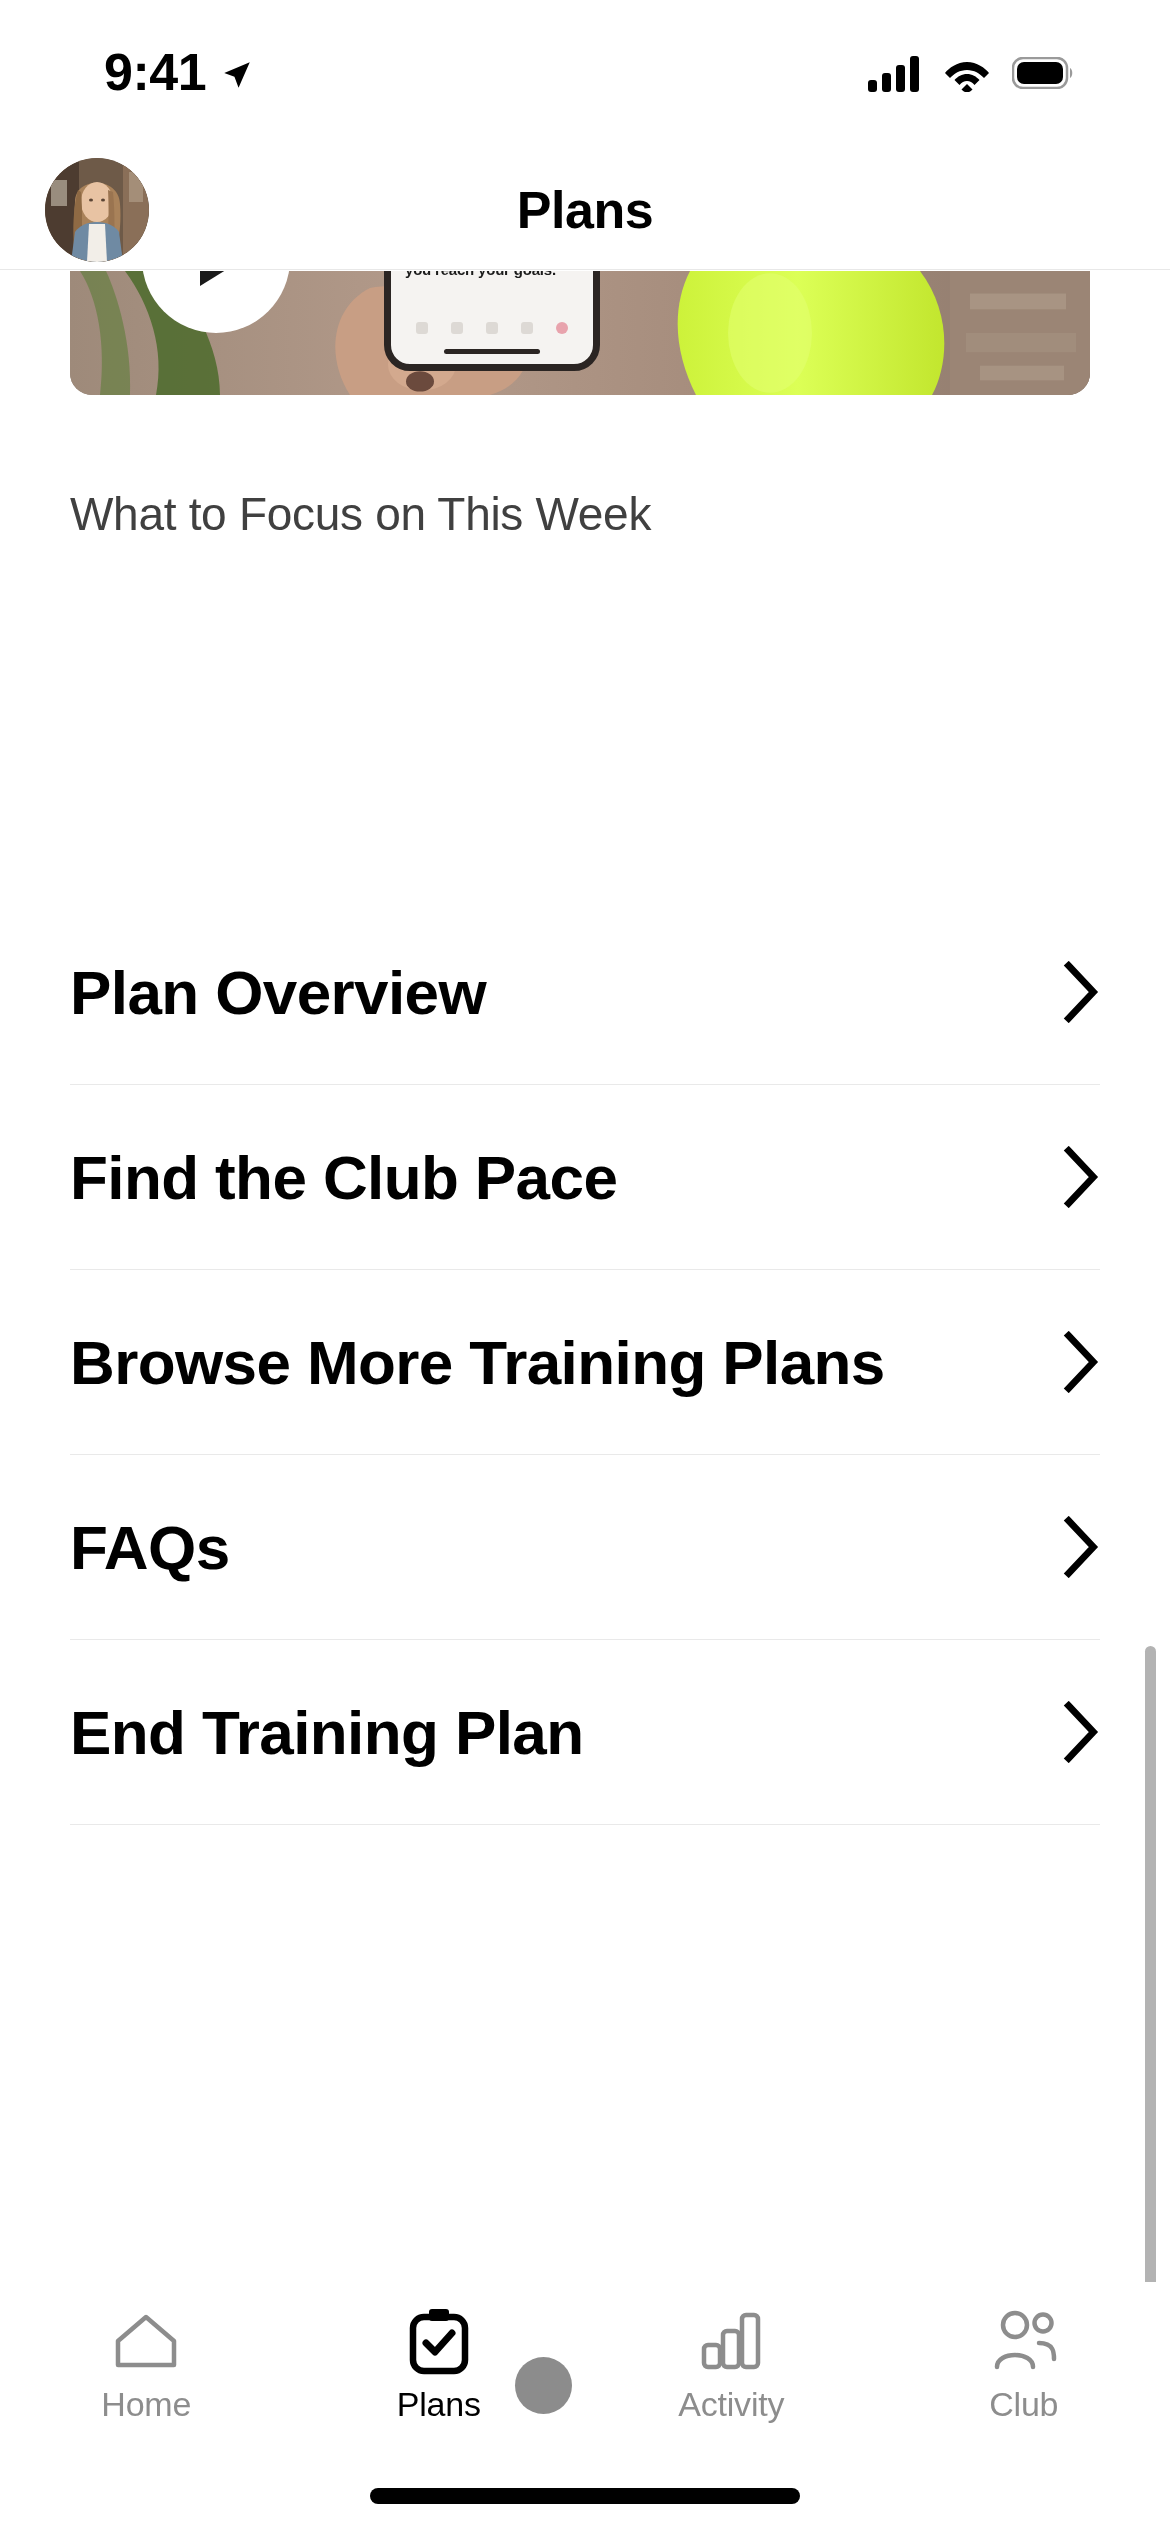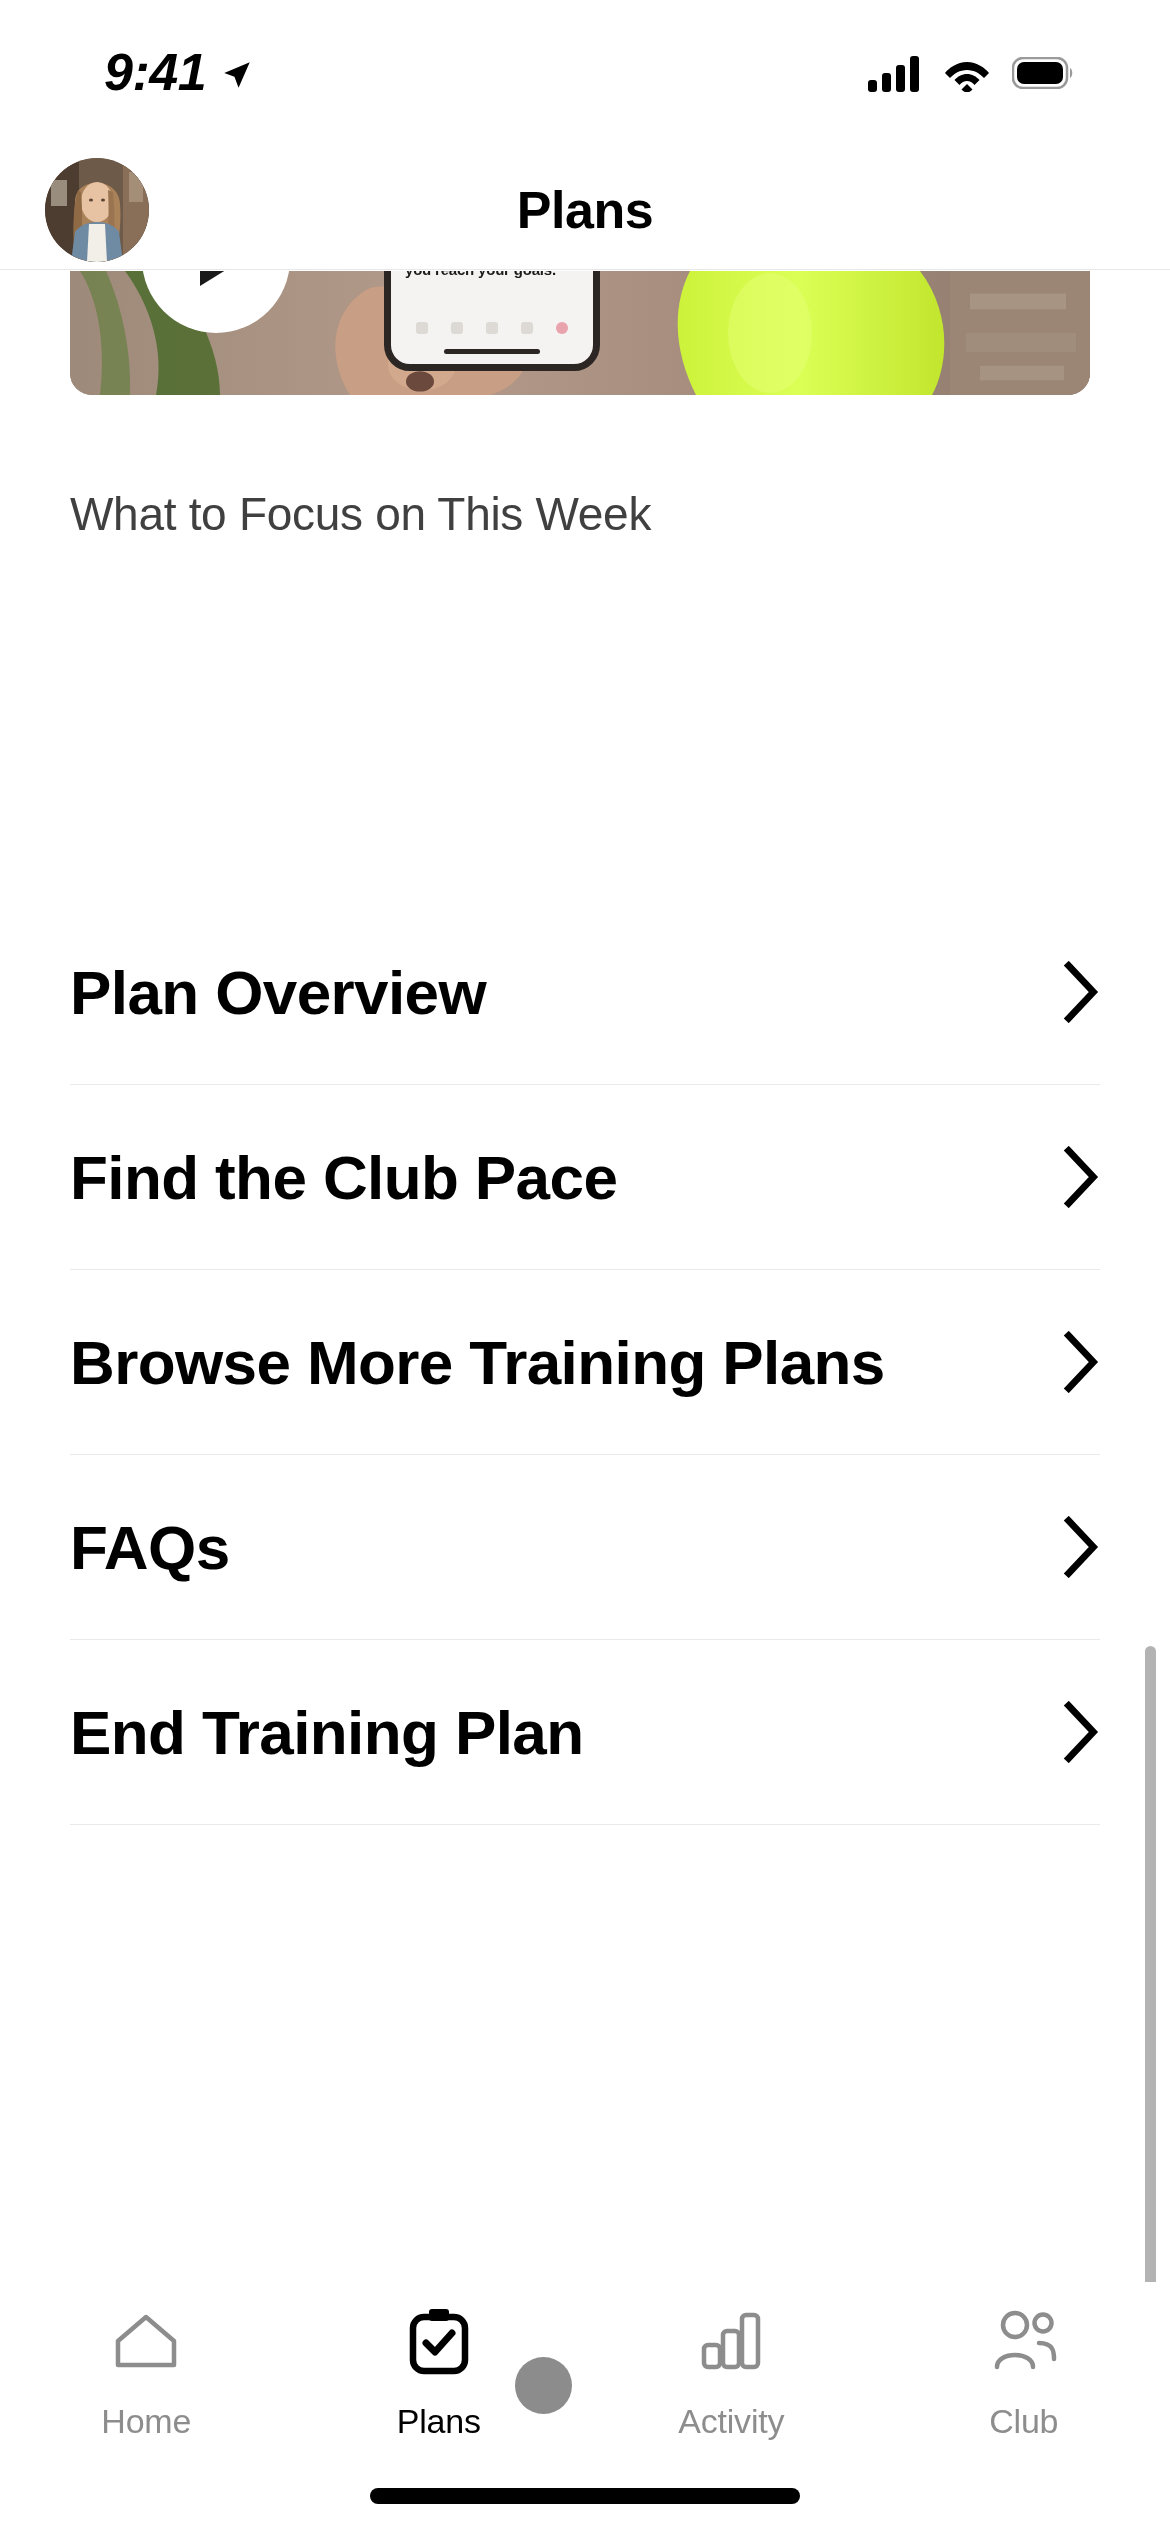--- a/index.html
+++ b/index.html
@@ -11,21 +11,21 @@
     overflow:hidden;
   }
   .phone { position:relative; width:1170px; height:2532px; background:#fff; overflow:hidden; }
 
   
   .statusbar {
     position:absolute; top:0; left:0; width:1170px; height:150px;
     display:flex; align-items:center; justify-content:space-between;
     padding:0 96px 0 104px;
   }
-  .sb-left { display:flex; align-items:center; gap:14px;font-style:italic; }
+  .sb-left { display:flex; align-items:center; gap:14px; }
   .sb-time { font-size:52px; font-weight:700; letter-spacing:-0.5px; color:#000; line-height:1; padding-bottom:6px;}
   .sb-loc { width:34px; height:34px; display:block; }
   .sb-right { display:flex; align-items:center; gap:20px; padding-bottom:4px;}
 
   
   .navbar {
     position:absolute; top:150px; left:0; width:1170px; height:120px;
     border-bottom:1px solid #e8e8e8;
     display:flex; align-items:center;
   }
@@ -97,21 +97,21 @@
     position:absolute; right:14px; top:1646px;
     width:11px; height:670px; border-radius:6px; background:#b3b3b3;
   }
 
   
   .tabbar {
     position:absolute; left:0; bottom:0; width:1170px; height:250px;
     background:#ffffff; display:flex; align-items:flex-start;
     padding-top:22px;
   }
-  .tab { flex:1; display:flex; flex-direction:column; align-items:center; gap:24px; }
+  .tab { flex:1; display:flex; flex-direction:column; align-items:center; gap:7px; }
   .tab-icon { height:74px; display:flex; align-items:center; justify-content:center; }
   .tab-label { font-size:34px; letter-spacing:-0.2px; color:#8d8d8d; }
   .tab.active .tab-label { color:#000; font-weight:400; }
 
   .cursor {
     position:absolute; left:515px; top:2357px;
     width:57px; height:57px; border-radius:50%;
     background:#8c8c8c;
   }
   .home-indicator {

